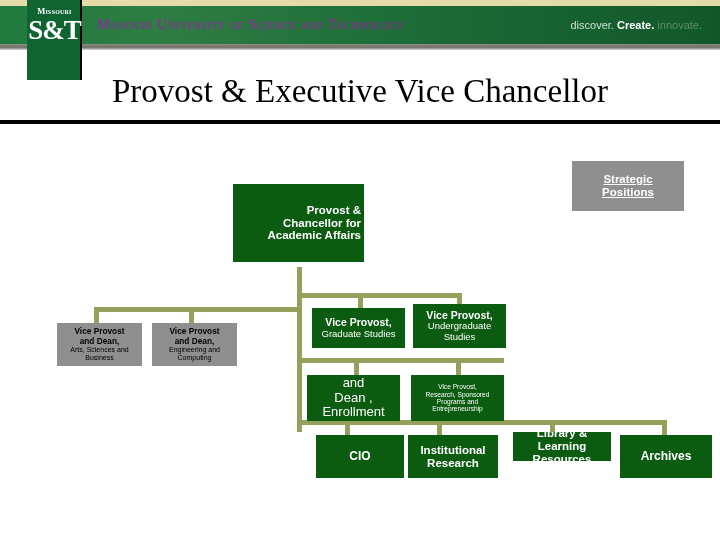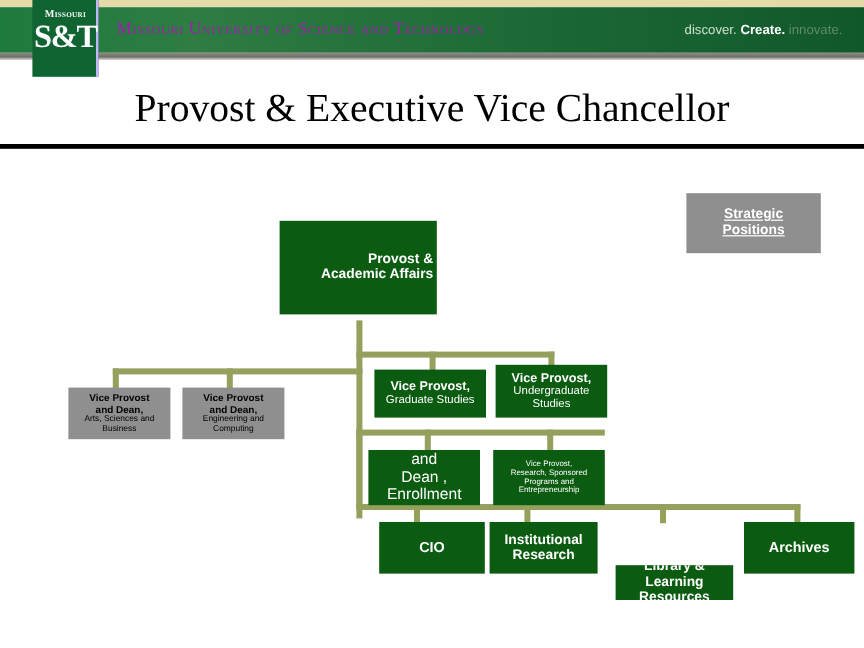--- a/index.html
+++ b/index.html
@@ -35,22 +35,22 @@
   #header-tagline{
     position:absolute;right:18px;top:19px;
     font-size:11px;white-space:nowrap;
   }
   #header-tagline .tg-a{color:#cfe0cf;}
   #header-tagline .tg-b{color:#ffffff;font-weight:bold;}
   #header-tagline .tg-c{color:#5e8c63;}
 
   
   #logo-block{
-    position:absolute;left:27px;top:0;width:55px;height:64px;
-    background:#0f6432;border-right:2px solid #c4b5fd;
+    position:absolute;left:27px;top:0;width:55px;height:80px;
+    background:#0f6432;border-right:2px solid #000000;
     box-sizing:border-box;
   }
   #logo-missouri{
     position:absolute;left:0;top:6px;width:55px;text-align:center;
     color:#ffffff;font-family:"Liberation Serif", serif;
     font-size:8.5px;font-variant:small-caps;font-weight:bold;letter-spacing:.2px;
   }
   #logo-st{
     position:absolute;left:0;top:15px;width:55px;text-align:center;
     color:#ffffff;font-family:"Liberation Serif", serif;
@@ -133,20 +133,21 @@
   <div class="node n-gray-w" style="left:572px;top:37px;width:112px;height:50px;font-size:11.5px;font-weight:bold;">
     <span class="lines">
         <span class="ln">Strategic</span>
         <span class="ln">Positions</span>
       </span>
   </div>
 
   <div class="node n-green" style="left:233px;top:60px;width:131px;height:78px;font-size:11.5px;font-weight:bold;text-align:right;">
     <span class="lines">
         <span class="ln">Provost &amp;</span>
+        <span class="ln">Chancellor for</span>
         <span class="ln">Academic Affairs</span>
       </span>
   </div>
 
   <div class="node n-gray" style="left:57px;top:199px;width:85px;height:43px;font-size:7px;">
     <span class="lines">
         <span class="ln b" style="font-size: 8.3px;">Vice Provost</span>
         <span class="ln b" style="font-size: 8.3px;">and Dean,</span>
         <span class="ln">Arts, Sciences and</span>
         <span class="ln">Business</span>
@@ -196,21 +197,21 @@
     <span class="lines">
         <span class="ln">CIO</span>
       </span>
   </div>
   <div class="node n-green" style="left:408px;top:311px;width:90px;height:43px;font-size:11.5px;font-weight:bold;">
     <span class="lines">
         <span class="ln">Institutional</span>
         <span class="ln">Research</span>
       </span>
   </div>
-  <div class="node n-green" style="left:513px;top:308px;width:98px;height:29px;font-size:11.5px;font-weight:bold;margin-top:39px;">
+  <div class="node n-green" style="left:513px;top:308px;width:98px;height:29px;font-size:11.5px;font-weight:bold;">
     <span class="lines">
         <span class="ln">Library &amp;</span>
         <span class="ln">Learning</span>
         <span class="ln">Resources</span>
       </span>
   </div>
   <div class="node n-green" style="left:620px;top:311px;width:92px;height:43px;font-size:12px;font-weight:bold;">
     <span class="lines">
         <span class="ln">Archives</span>
       </span>

